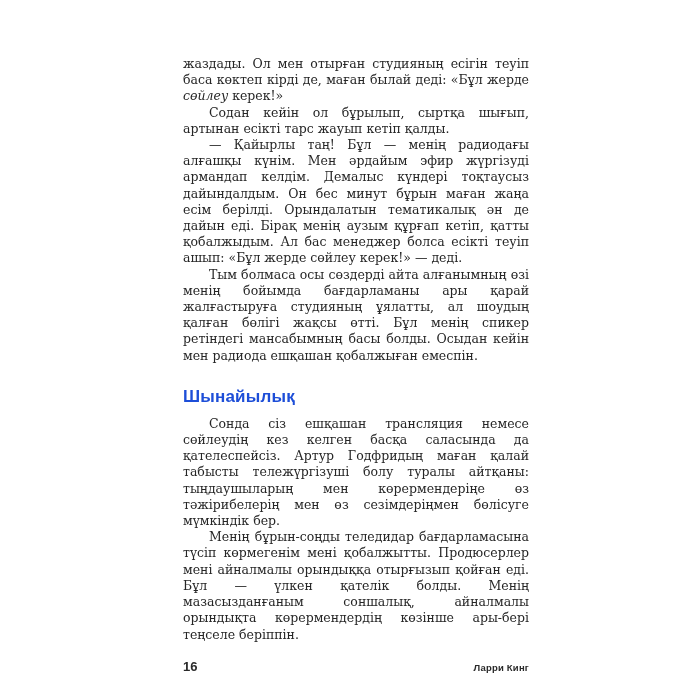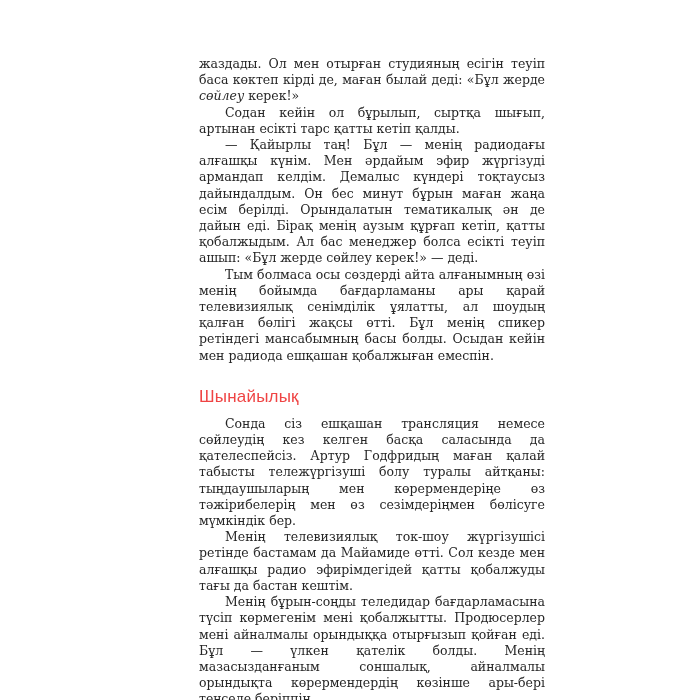--- a/index.html
+++ b/index.html
@@ -6,21 +6,20 @@
     margin: 0;
     padding: 0;
     background: #ffffff;
   }
   .page {
     position: relative;
     width: 623px;
     height: 700px;
     background: #ffffff;
     overflow: hidden;
-    margin-left: 16px;
   }
   .text-column {
     position: absolute;
     left: 183px;
     top: 56px;
     width: 346px;
     font-family: "DejaVu Serif", "Liberation Serif", serif;
     font-size: 12.5px;
     line-height: 16.2px;
     color: #262626;
@@ -32,25 +31,25 @@
   }
   .text-column p.indent {
     text-indent: 26px;
   }
   .text-column em {
     font-style: italic;
   }
   .section-heading {
     margin: 23px 0 9px 0;
     font-family: "Liberation Sans", "DejaVu Sans", sans-serif;
-    font-weight: 400;
+    font-weight: 700;
     font-size: 17px;
     line-height: 20px;
     letter-spacing: 0.2px;
-    color: #ef4444;
+    color: #1d4ed8;
     text-align: left;
   }
   .footer {
     position: absolute;
     left: 183px;
     top: 659px;
     width: 346px;
     display: flex;
     justify-content: space-between;
     align-items: baseline;
@@ -67,31 +66,34 @@
   }
 </style>
 </head>
 <body>
 
 <div class="page">
   <div class="text-column">
 
     <p class="body-par"><span>жаздады. Ол мен отырған студияның есігін теуіп баса көктеп кірді де, маған былай деді: «Бұл жерде </span><em>сөйлеу</em><span> керек!»</span></p>
 
-    <p class="body-par indent">Содан кейін ол бұрылып, сыртқа шығып, артынан есікті тарс қатты кетіп қалды.</p>
+    <p class="body-par indent">Содан кейін ол бұрылып, сыртқа шығып, артынан есікті тарс жауып кетіп қалды.</p>
 
 
     <p class="body-par indent">— Қайырлы таң! Бұл — менің радиодағы алғашқы күнім. Мен әрдайым эфир жүргізуді армандап келдім. Демалыс күндері тоқтаусыз дайындалдым. Он бес минут бұрын маған жаңа есім берілді. Орындалатын тематикалық ән де дайын еді. Бірақ менің аузым құрғап кетіп, қатты қобалжыдым. Ал бас менеджер болса есікті теуіп ашып: «Бұл жерде сөйлеу керек!» — деді.</p>
 
-    <p class="body-par indent">Тым болмаса осы сөздерді айта алғанымның өзі менің бойымда бағдарламаны ары қарай телевизиялық сенімділік ұялатты, ал шоудың қалған бөлігі жақсы өтті. Бұл менің спикер ретіндегі мансабымның басы болды. Осыдан кейін мен радиода ешқашан қобалжыған емеспін.</p>
+    <p class="body-par indent">Тым болмаса осы сөздерді айта алғанымның өзі менің бойымда бағдарламаны ары қарай жалғастыруға студияның ұялатты, ал шоудың қалған бөлігі жақсы өтті. Бұл менің спикер ретіндегі мансабымның басы болды. Осыдан кейін мен радиода ешқашан қобалжыған емеспін.</p>
 
     <h2 class="section-heading">Шынайылық</h2>
 
 
     <p class="body-par indent">Сонда сіз ешқашан трансляция немесе сөйлеудің кез келген басқа саласында да қателеспейсіз. Артур Годфридың маған қалай табысты тележүргізуші болу туралы айтқаны: тыңдаушыларың мен көрермендеріңе өз тәжірибелерің мен өз сезімдеріңмен бөлісуге мүмкіндік бер.</p>
 
-    <p class="body-par indent">Менің телевизиялық ток-шоу жүргізушісі ретінде бастамам да Майамиде өтті. Сол кезде мен алғашқы радио эфирімдегідей қатты қобалжуды тағы да бастан кештім.</p>
 
     <p class="body-par indent">Менің бұрын-соңды теледидар бағдарламасына түсіп көрмегенім мені қобалжытты. Продюсерлер мені айналмалы орындыққа отырғызып қойған еді. Бұл — үлкен қателік болды. Менің мазасызданғаным соншалық, айналмалы орындықта көрермендердің көзінше ары-бері теңселе беріппін.</p>
 
   </div>
 
+  <div class="footer">
+    <span class="page-num">16</span>
+    <span class="author">Ларри Кинг</span>
+  </div>
 </div>
 
 </body></html>

